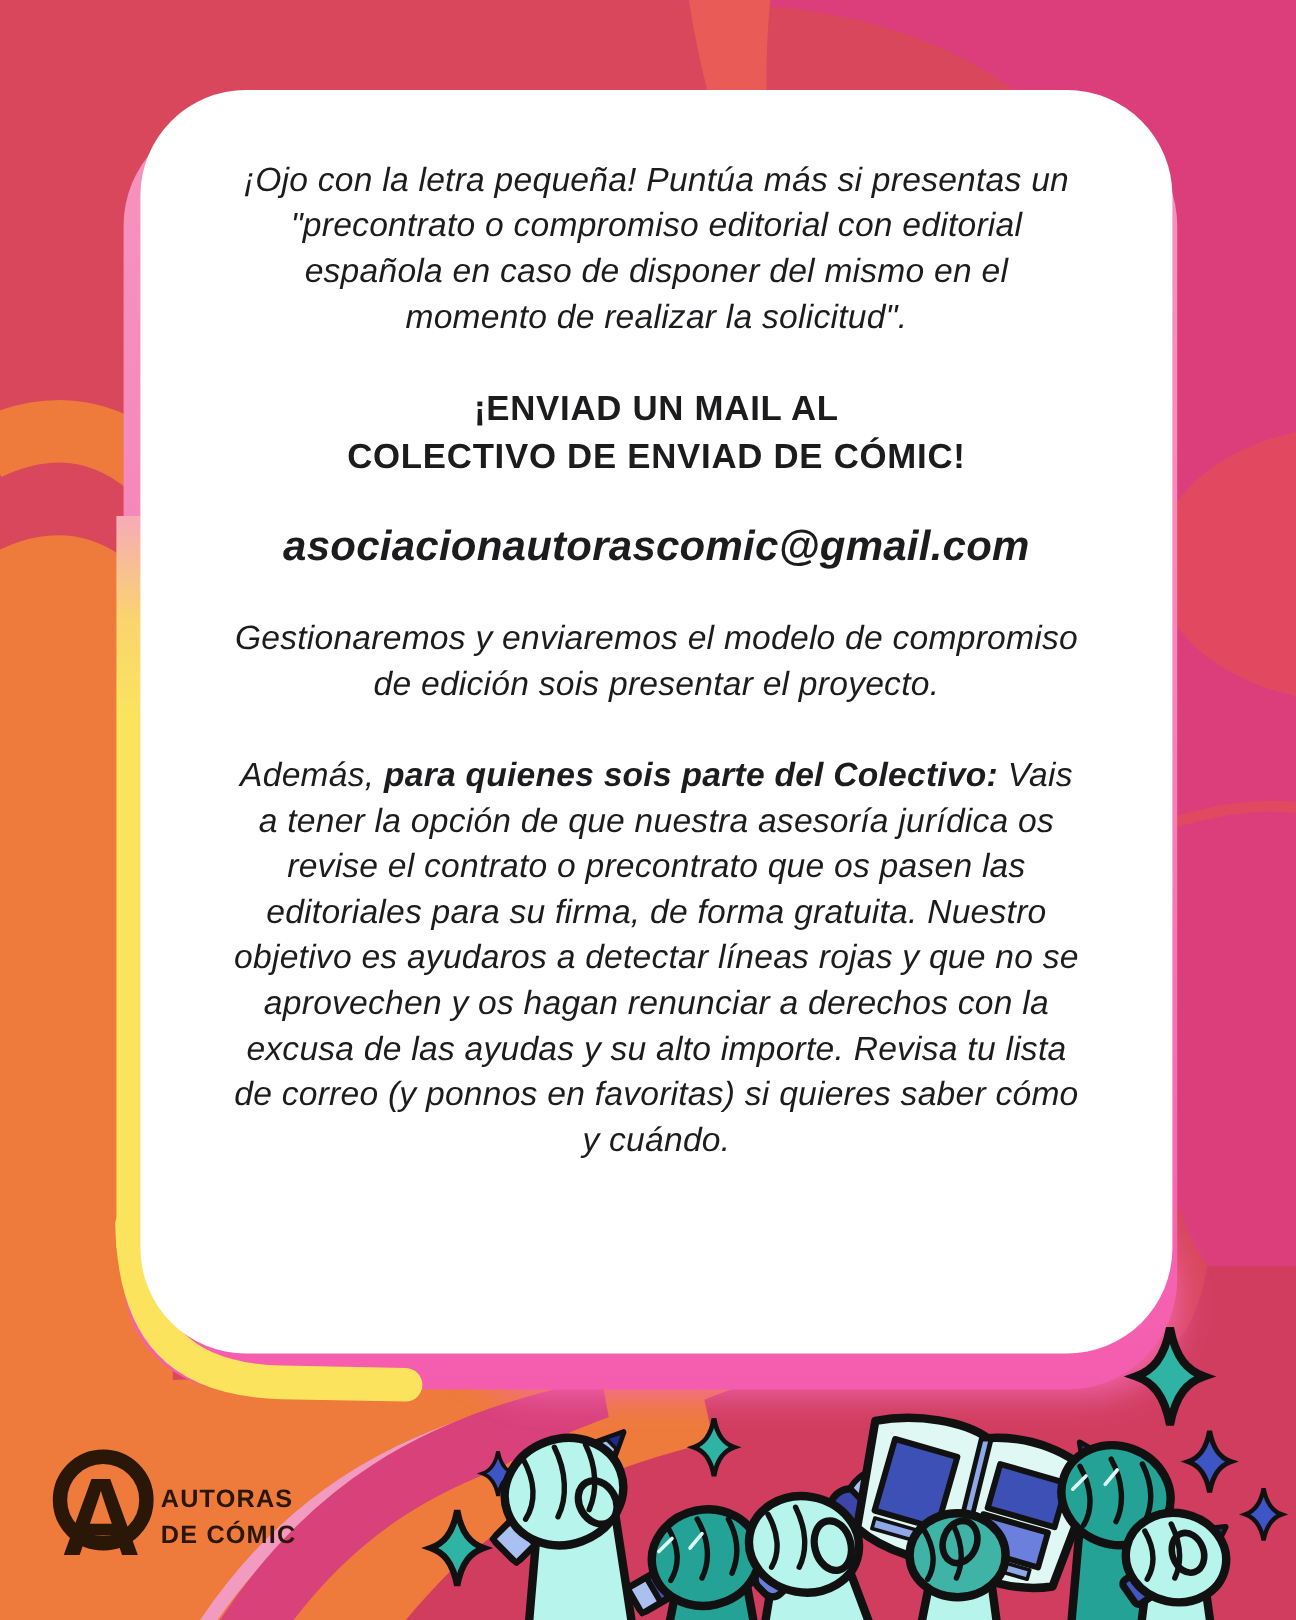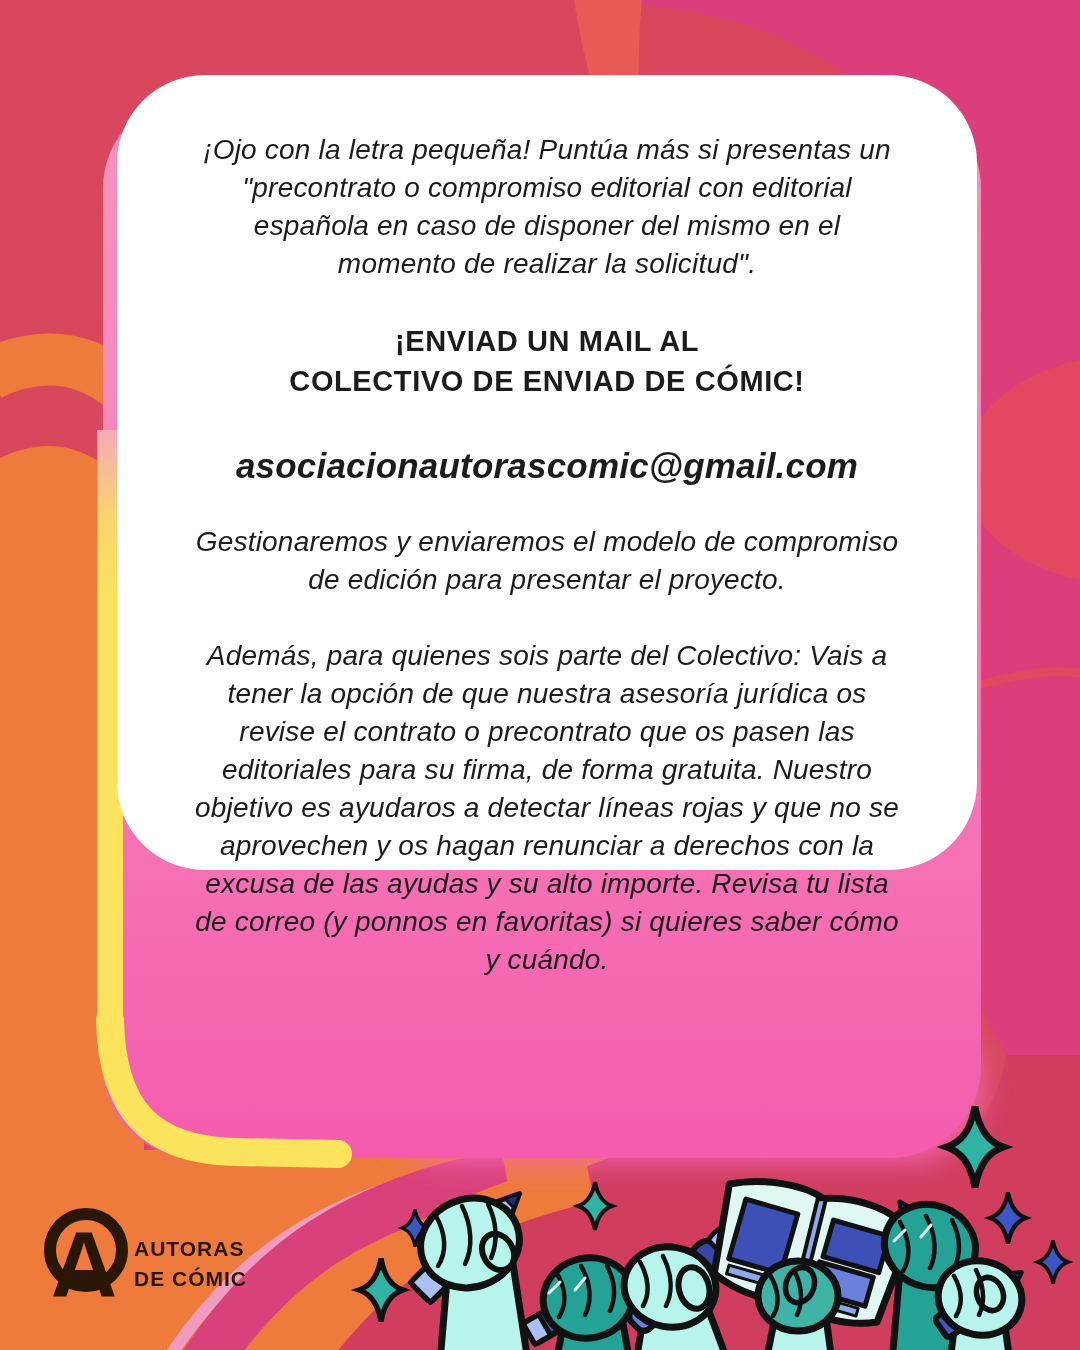--- a/index.html
+++ b/index.html
@@ -2,38 +2,38 @@
 <html><head>
 <meta charset="utf-8">
 <style>
   html,body{margin:0;padding:0;background:#333;}
   .stage{
     position:relative;width:1080px;height:1350px;overflow:hidden;
     background:#D8475C;font-family:"Liberation Sans",sans-serif;
   }
   .bg{position:absolute;left:0;top:0;width:1080px;height:1350px;display:block;}
   .card{
-    position:absolute;left:117px;top:75px;width:860px;height:795px;
+    position:absolute;left:117px;top:75px;width:860px;height:1053px;
     background:#ffffff;border-radius:88px;box-sizing:border-box;
     padding:56px 76px 0 76px;text-align:center;color:#1c1c1e;
   }
   .card p{margin:0 0 38px 0;}
   .body-text{
     font-style:italic;font-size:28px;line-height:38px;font-weight:400;
     letter-spacing:.2px;
   }
   .cta-heading{
     font-style:normal;font-weight:700;font-size:29px;line-height:40px;
-    letter-spacing:.6px;margin:0 0 46px 0;
+    letter-spacing:.6px;margin:0 0 36px 0;
   }
   .email{
     font-style:italic;font-weight:700;font-size:35px;line-height:38px;
     letter-spacing:.2px;
   }
-  .bold-inline{font-weight:400;}
+  .bold-inline{font-weight:700;}
 </style>
 </head>
 <body>
 
 <div class="stage">
 
   <svg class="bg" viewBox="0 0 1080 1350" xmlns="http://www.w3.org/2000/svg">
     <defs>
       <linearGradient id="ug" x1="0" y1="0" x2="0" y2="1">
         <stop offset="0" stop-color="#F693BE"></stop>
@@ -176,20 +176,20 @@
   <div class="card">
     <p class="body-text">¡Ojo con la letra pequeña! Puntúa más si presentas un "precontrato o compromiso editorial con editorial española en caso de disponer del mismo en el momento de realizar la solicitud".</p>
 
     <div class="cta-heading">
       <div>¡ENVIAD UN MAIL AL</div>
       <div>COLECTIVO DE ENVIAD DE CÓMIC!</div>
     </div>
 
     <p class="email">asociacionautorascomic@gmail.com</p>
 
-    <p class="body-text">Gestionaremos y enviaremos el modelo de compromiso de edición para presentar el proyecto.</p>
+    <p class="body-text">Gestionaremos y enviaremos el modelo de compromiso de edición sois presentar el proyecto.</p>
 
     <p class="body-text">
       <span>Además, </span><span class="bold-inline">para quienes sois parte del Colectivo:</span><span> Vais a tener la opción de que nuestra asesoría jurídica os revise el contrato o precontrato que os pasen las editoriales para su firma, de forma gratuita. Nuestro objetivo es ayudaros a detectar líneas rojas y que no se aprovechen y os hagan renunciar a derechos con la excusa de las ayudas y su alto importe. Revisa tu lista de correo (y ponnos en favoritas) si quieres saber cómo y cuándo.</span>
     </p>
   </div>
 
 </div>
 
 </body></html>

